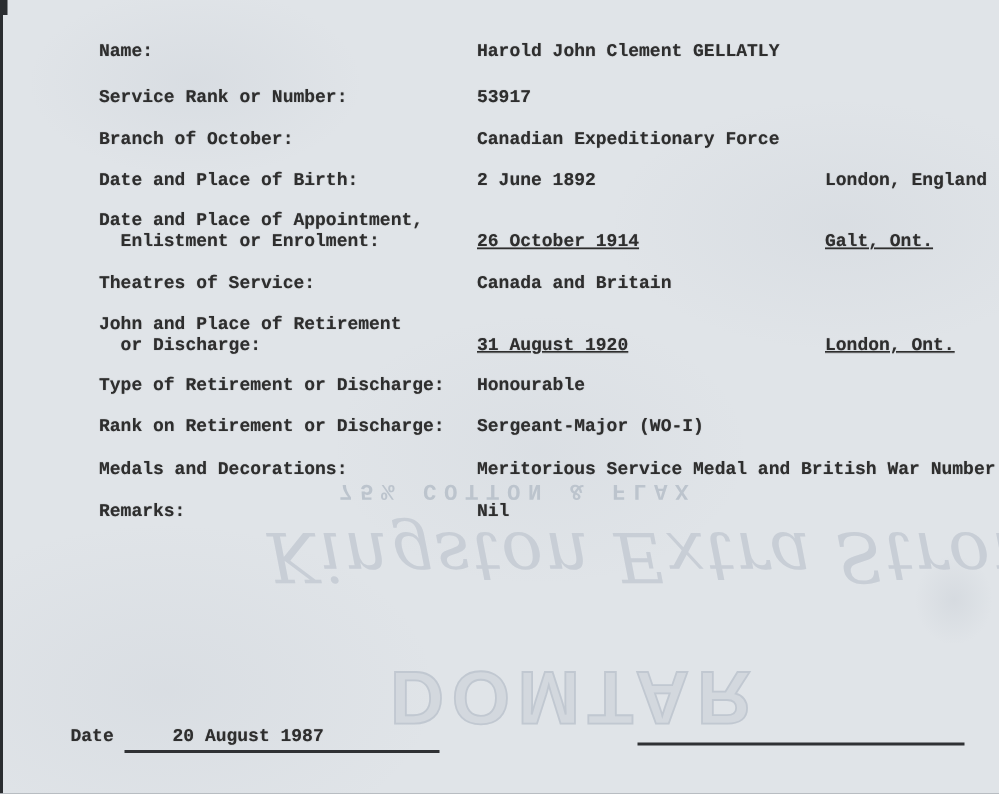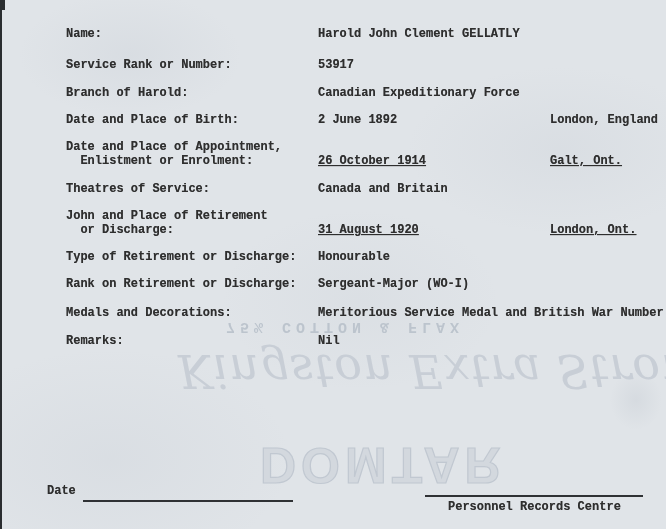--- a/index.html
+++ b/index.html
@@ -82,21 +82,21 @@
     <span class="lbl">Name:</span>
     <span class="val">Harold John Clement GELLATLY</span>
   </div>
 
   <div class="row" style="top:58px">
     <span class="lbl">Service Rank or Number:</span>
     <span class="val">53917</span>
   </div>
 
   <div class="row" style="top:86px">
-    <span class="lbl">Branch of Harold:</span>
+    <span class="lbl">Branch of October:</span>
     <span class="val">Canadian Expeditionary Force</span>
   </div>
 
   <div class="row" style="top:113px">
     <span class="lbl">Date and Place of Birth:</span>
     <span class="val">2 June 1892</span>
     <span class="plc">London, England</span>
   </div>
 
   <div class="row two" style="top:140px">
@@ -132,16 +132,16 @@
     <span class="lbl">Medals and Decorations:</span>
     <span class="val">Meritorious Service Medal and British War Number</span>
   </div>
 
   <div class="row" style="top:334px">
     <span class="lbl">Remarks:</span>
     <span class="val">Nil</span>
   </div>
 
   <span class="footer-text date-label">Date</span>
+  <span class="footer-text date-value">20 August 1987</span>
   <div class="date-line"></div>
   <div class="sig-line"></div>
-  <span class="footer-text sig-text">Personnel Records Centre</span>
 </div>
 
 </body></html>

